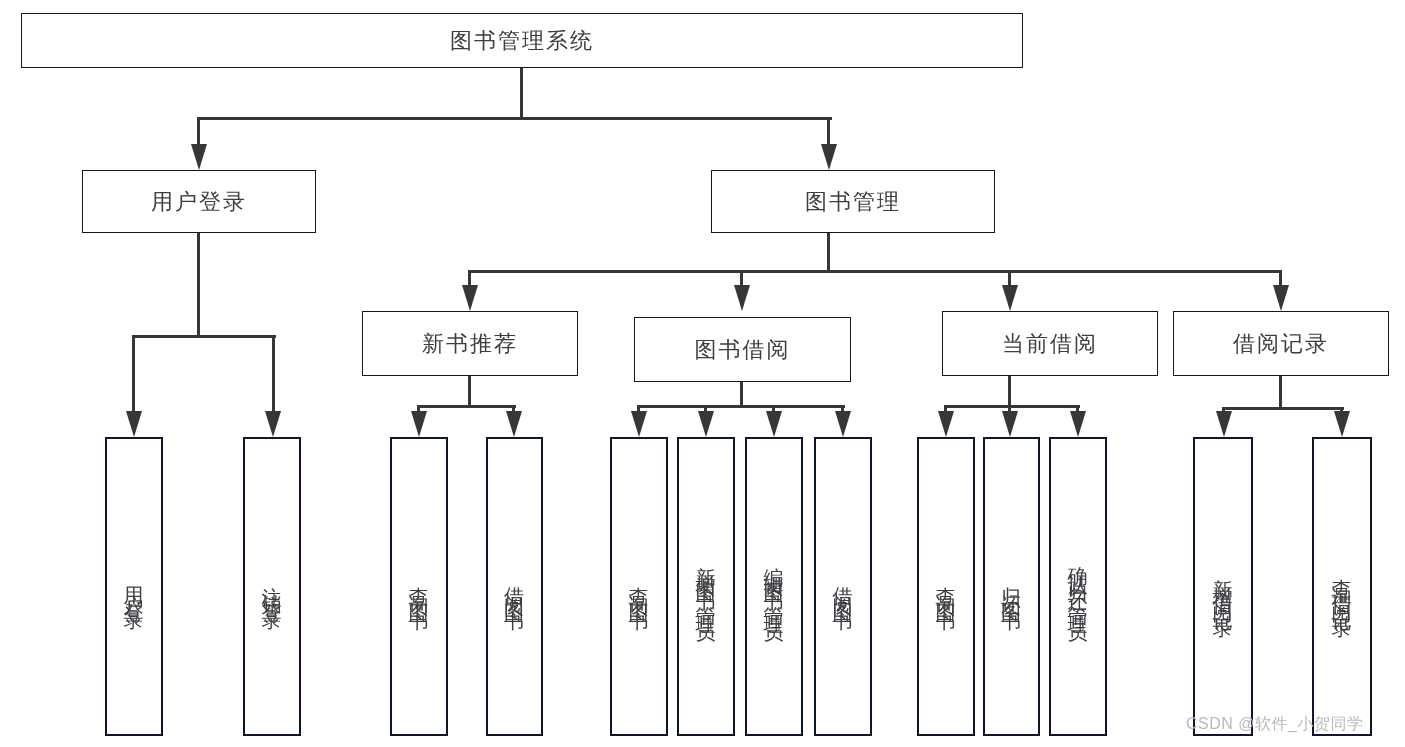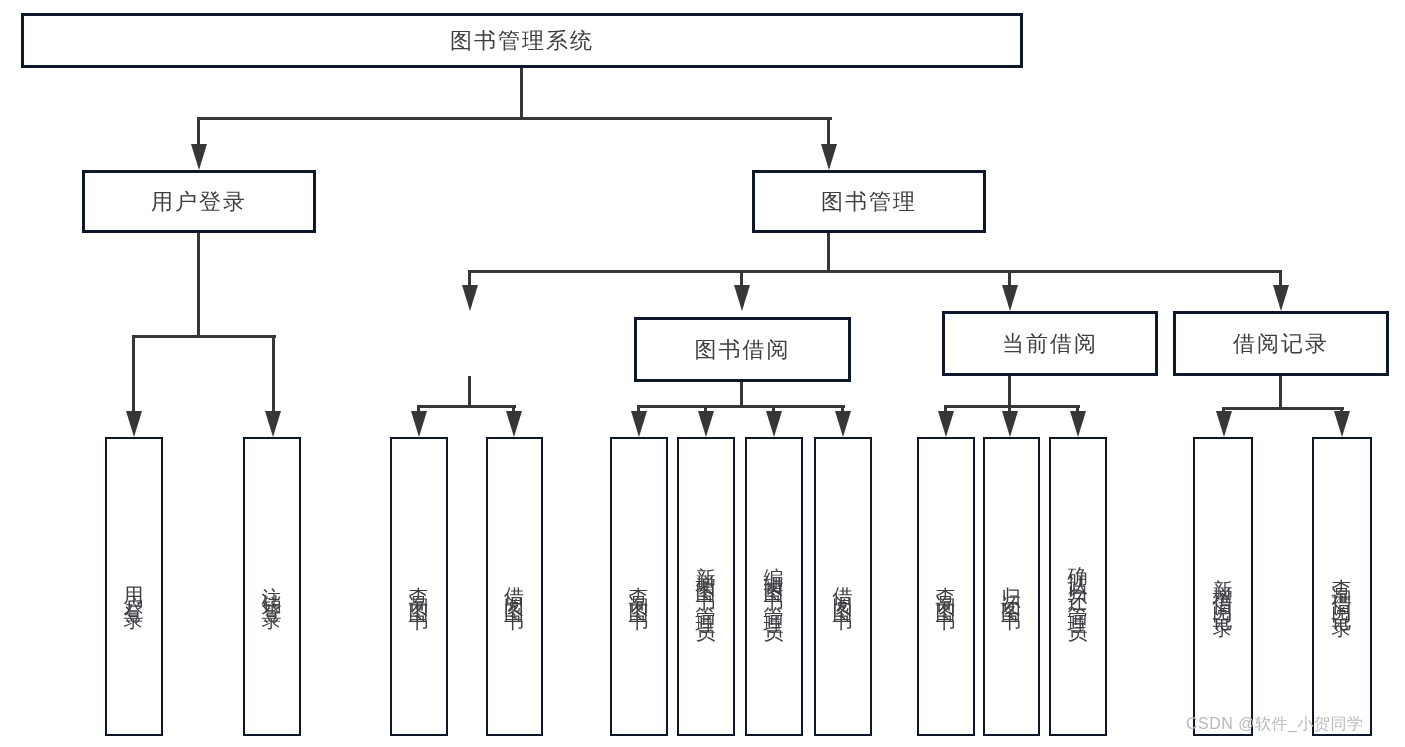--- a/index.html
+++ b/index.html
@@ -7,21 +7,21 @@
     position:relative;
     width:1405px;height:747px;
     background:#ffffff;
     font-family:"Liberation Sans","DejaVu Sans",sans-serif;
     overflow:hidden;
   }
   .node{
     position:absolute;
     box-sizing:border-box;
     background:#ffffff;
-    border:3px solid #0f172a;
+    border:1px solid #0f172a;
     display:flex;align-items:center;justify-content:center;
     color:#3d3d42;
     font-size:22px;
     letter-spacing:2px;
     z-index:2;
   }
   .leaf{
     border-width:2px;
     top:437px;width:58px;height:299px;
     font-size:20px;
@@ -52,22 +52,23 @@
 </style>
 </head>
 <body>
 
 <div class="canvas">
 
   <div class="node" style="left:21px;top:13px;width:1002px;height:55px;">图书管理系统</div>
 
   <div class="node" style="left:82px;top:170px;width:234px;height:63px;">用户登录</div>
 
-  <div class="node" style="left:752px;top:170px;width:234px;height:63px;font-family:Liberation Serif, serif;">图书管理</div>
+  <div class="node" style="left:711px;top:170px;width:284px;height:63px;font-family:Liberation Serif, serif;">图书管理</div>
 
+  <div class="node" style="left:362px;top:311px;width:216px;height:65px;">新书推荐</div>
 
   <div class="node" style="left:634px;top:311px;width:217px;height:65px;margin-top:6px;">图书借阅</div>
 
   <div class="node" style="left:902px;top:311px;width:216px;height:65px;margin-left:40px;">当前借阅</div>
 
   <div class="node" style="left:1173px;top:311px;width:216px;height:65px;">借阅记录</div>
 
   <div class="node leaf" style="left:105px;">
     <span class="vtext">用户登录</span>
   </div>

